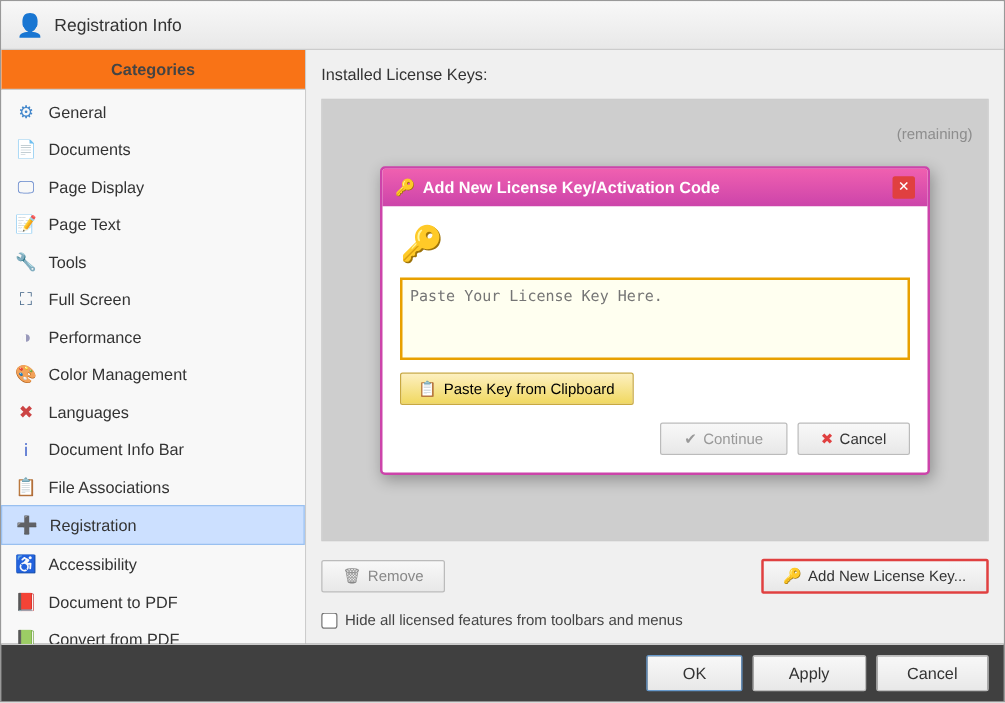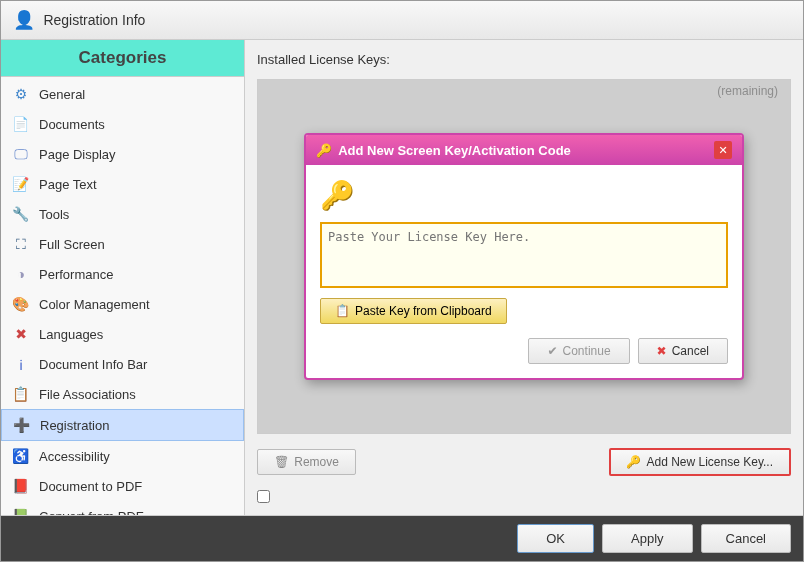--- a/index.html
+++ b/index.html
@@ -41,24 +41,24 @@
     .sidebar {
       width: 244px;
       background: #f8f8f8;
       border-right: 1px solid #ccc;
       display: flex;
       flex-direction: column;
     }
     .sidebar-header {
       text-align: center;
       padding: 8px;
-      font-size: 17px;
+      font-size: 13px;
       font-weight: bold;
       color: #444;
-      background: #5eead4;
+      background: #f97316;
       border-bottom: 1px solid #ccc;
     }
     .sidebar-list {
       flex: 1;
       overflow-y: auto;
       padding: 2px 0;
     }
     .sidebar-list::-webkit-scrollbar { width: 8px; }
     .sidebar-list::-webkit-scrollbar-track { background: #f0f0f0; }
     .sidebar-list::-webkit-scrollbar-thumb { background: #ccc; border-radius: 4px; }
@@ -395,28 +395,28 @@
           </div>
         </div>
     </div>
 
     <div class="main-content">
       <div class="registration-info-panel">
         <div class="content-section-label">Installed License Keys:</div>
 
         <div class="content-inner">
 
-          <div class="remaining-text" style="position:absolute;right:8px;top:0;">(remaining)</div>
+          <div class="remaining-text" style="position:absolute;right:8px;top:16px;">(remaining)</div>
 
           <div class="modal-overlay">
             <div class="modal-dialog">
               <div class="modal-titlebar">
                 <div class="modal-titlebar-left">
                   <span>🔑</span>
-                  <span>Add New Screen Key/Activation Code</span>
+                  <span>Add New License Key/Activation Code</span>
                 </div>
                 <button class="modal-close-btn">✕</button>
               </div>
               <div class="modal-body">
                 <div class="modal-info-row">
                   <span class="modal-key-icon">🔑</span>
                 </div>
                 <textarea class="modal-textarea" placeholder="Paste Your License Key Here." style=""></textarea>
                 <button class="paste-btn">
                   <span>📋</span>
@@ -443,20 +443,21 @@
             <span>Remove</span>
           </button>
           <button class="btn-add-license">
             <span>🔑</span>
             <span>Add New License Key...</span>
           </button>
         </div>
 
         <div class="checkbox-row">
           <input type="checkbox" id="hideCheck" style="">
+          <label for="hideCheck">Hide all licensed features from toolbars and menus</label>
         </div>
       </div>
     </div>
   </div>
 
   <div class="dialog-footer">
     <button class="btn-ok">OK</button>
     <button class="btn-apply">Apply</button>
     <button class="btn-cancel-main">Cancel</button>
   </div>

